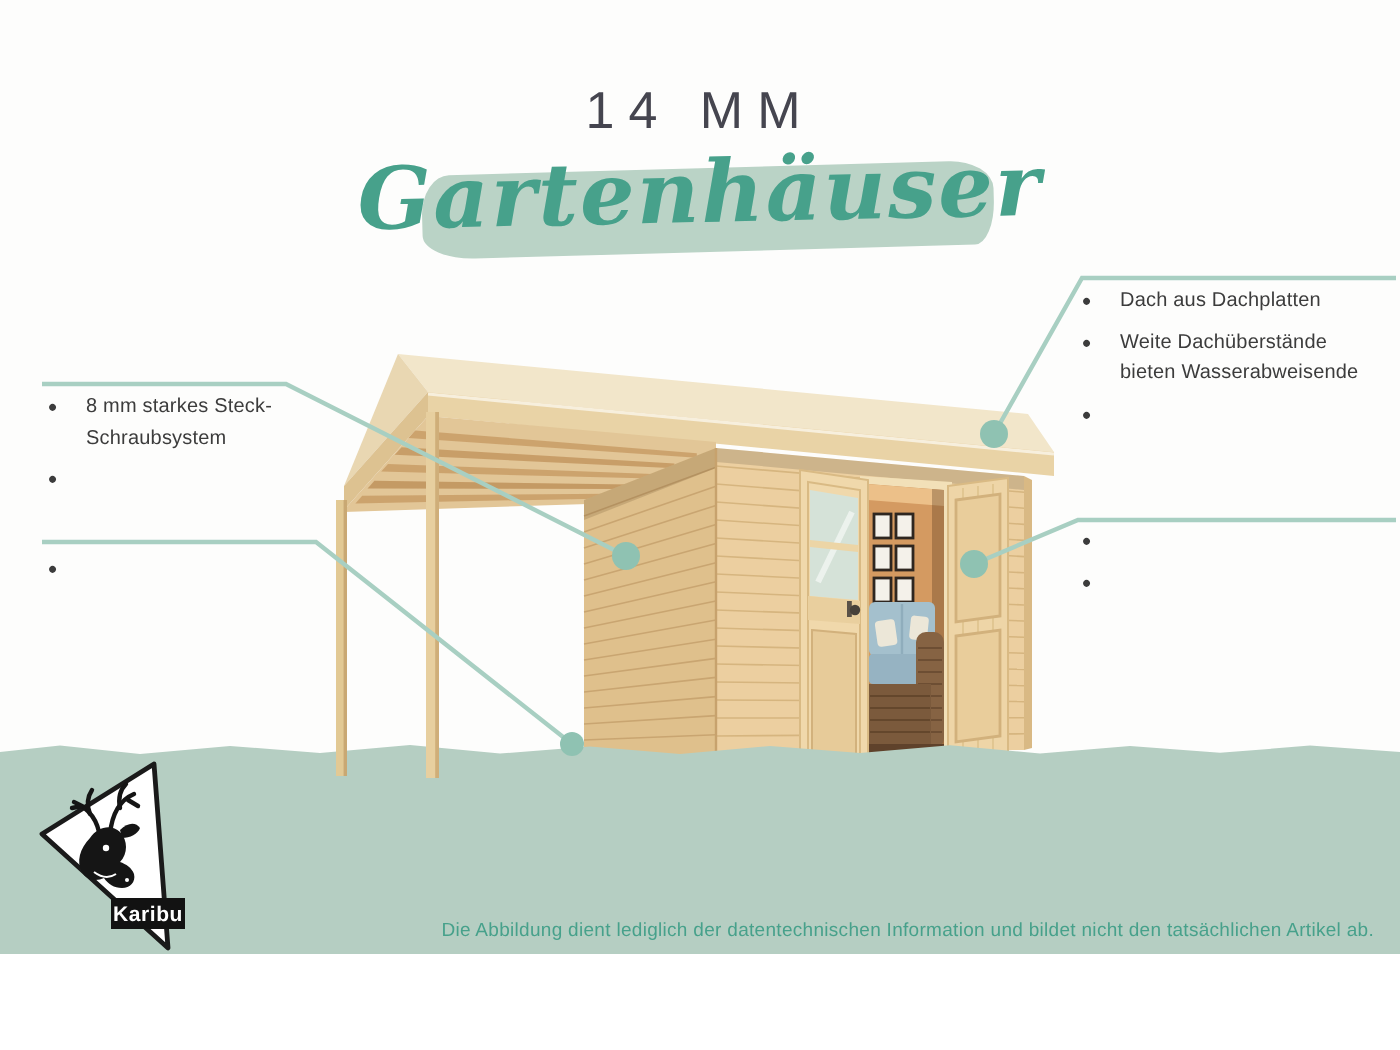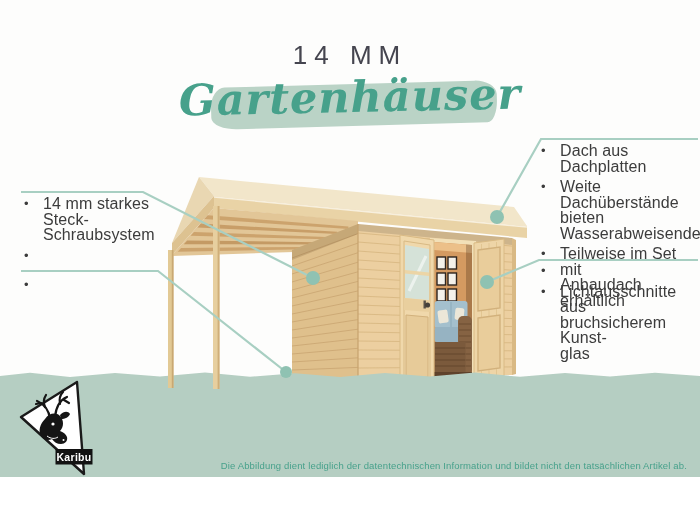--- a/index.html
+++ b/index.html
@@ -11,21 +11,21 @@
   .brush-band{position:absolute;left:211px;top:84px;width:286px;height:42px;
     background:var(--band-sage,#bad3c6);border-radius:14px 22px 10px 26px/20px 14px 22px 12px;
     transform:rotate(-1.6deg);}
   .script-title{position:absolute;top:72px;left:0;width:700px;text-align:center;
     font-family:"DejaVu Serif",serif;font-style:italic;font-weight:bold;font-size:43px;
     color:var(--accent-teal,#47a18b);transform:rotate(-1.2deg);letter-spacing:1px;}
   
   .callout{position:absolute;display:flex;flex-direction:column;gap:5px;}
   .callout .item{display:flex;align-items:flex-start;}
   .callout .bullet{width:19px;flex:0 0 19px;font-size:13px;line-height:15.5px;color:var(--ink,#3c3c3c);}
-  .callout .txt{white-space:pre-line;font-size:16px;line-height:15.5px;color:var(--ink,#3c3c3c);letter-spacing:.1px;}
+  .callout .txt{white-space:pre-line;font-size:10px;line-height:15.5px;color:var(--ink,#3c3c3c);letter-spacing:.1px;}
   #co-top-left{left:24px;top:196px;width:166px;}
   #co-bottom-left{left:24px;top:277px;width:166px;}
   #co-top-right{left:541px;top:143px;width:158px;}
   #co-bottom-right{left:541px;top:263px;width:158px;}
   
   .disclaimer{position:absolute;right:13px;top:460px;width:690px;text-align:right;
     font-size:9.5px;font-weight:normal;letter-spacing:.15px;color:var(--accent-teal,#47a18b);}
   svg{position:absolute;left:0;top:0;}
 </style>
 </head>
@@ -214,21 +214,21 @@
         <path d="M47,436 C51,439 55,439 58,437" stroke="#ffffff" stroke-width="1" fill="none"></path>
       </g>
       <rect x="55.5" y="449" width="37" height="15.5" fill="#121212"></rect>
       <text x="74" y="460.5" text-anchor="middle" font-family="Liberation Sans, sans-serif" font-size="10.5" font-weight="bold" fill="#ffffff" letter-spacing="0.3">Karibu</text>
     </g>
   </svg>
 
   <div class="callout" id="co-top-left">
     <div class="item">
       <span class="bullet">•</span>
-      <span class="txt">14 mm starkes Steck-
+      <span class="txt">8 mm starkes Steck-
 Schraubsystem</span>
     </div>
     <div class="item">
       <span class="bullet">•</span>
     </div>
   </div>
 
   <div class="callout" id="co-bottom-left">
     <div class="item">
       <span class="bullet">•</span>
@@ -240,31 +240,26 @@
       <span class="bullet">•</span>
       <span class="txt">Dach aus Dachplatten</span>
     </div>
     <div class="item">
       <span class="bullet">•</span>
       <span class="txt">Weite Dachüberstände
 bieten Wasserabweisende</span>
     </div>
     <div class="item">
       <span class="bullet">•</span>
-      <span class="txt">Teilweise im Set mit
-Anbaudach erhältlich</span>
     </div>
   </div>
 
   <div class="callout" id="co-bottom-right">
     <div class="item">
       <span class="bullet">•</span>
     </div>
     <div class="item">
       <span class="bullet">•</span>
-      <span class="txt">Lichtausschnitte aus
-bruchsicherem Kunst-
-glas</span>
     </div>
   </div>
 
   <div class="disclaimer">Die Abbildung dient lediglich der datentechnischen Information und bildet nicht den tatsächlichen Artikel ab.</div>
 </div>
 
 </body></html>

